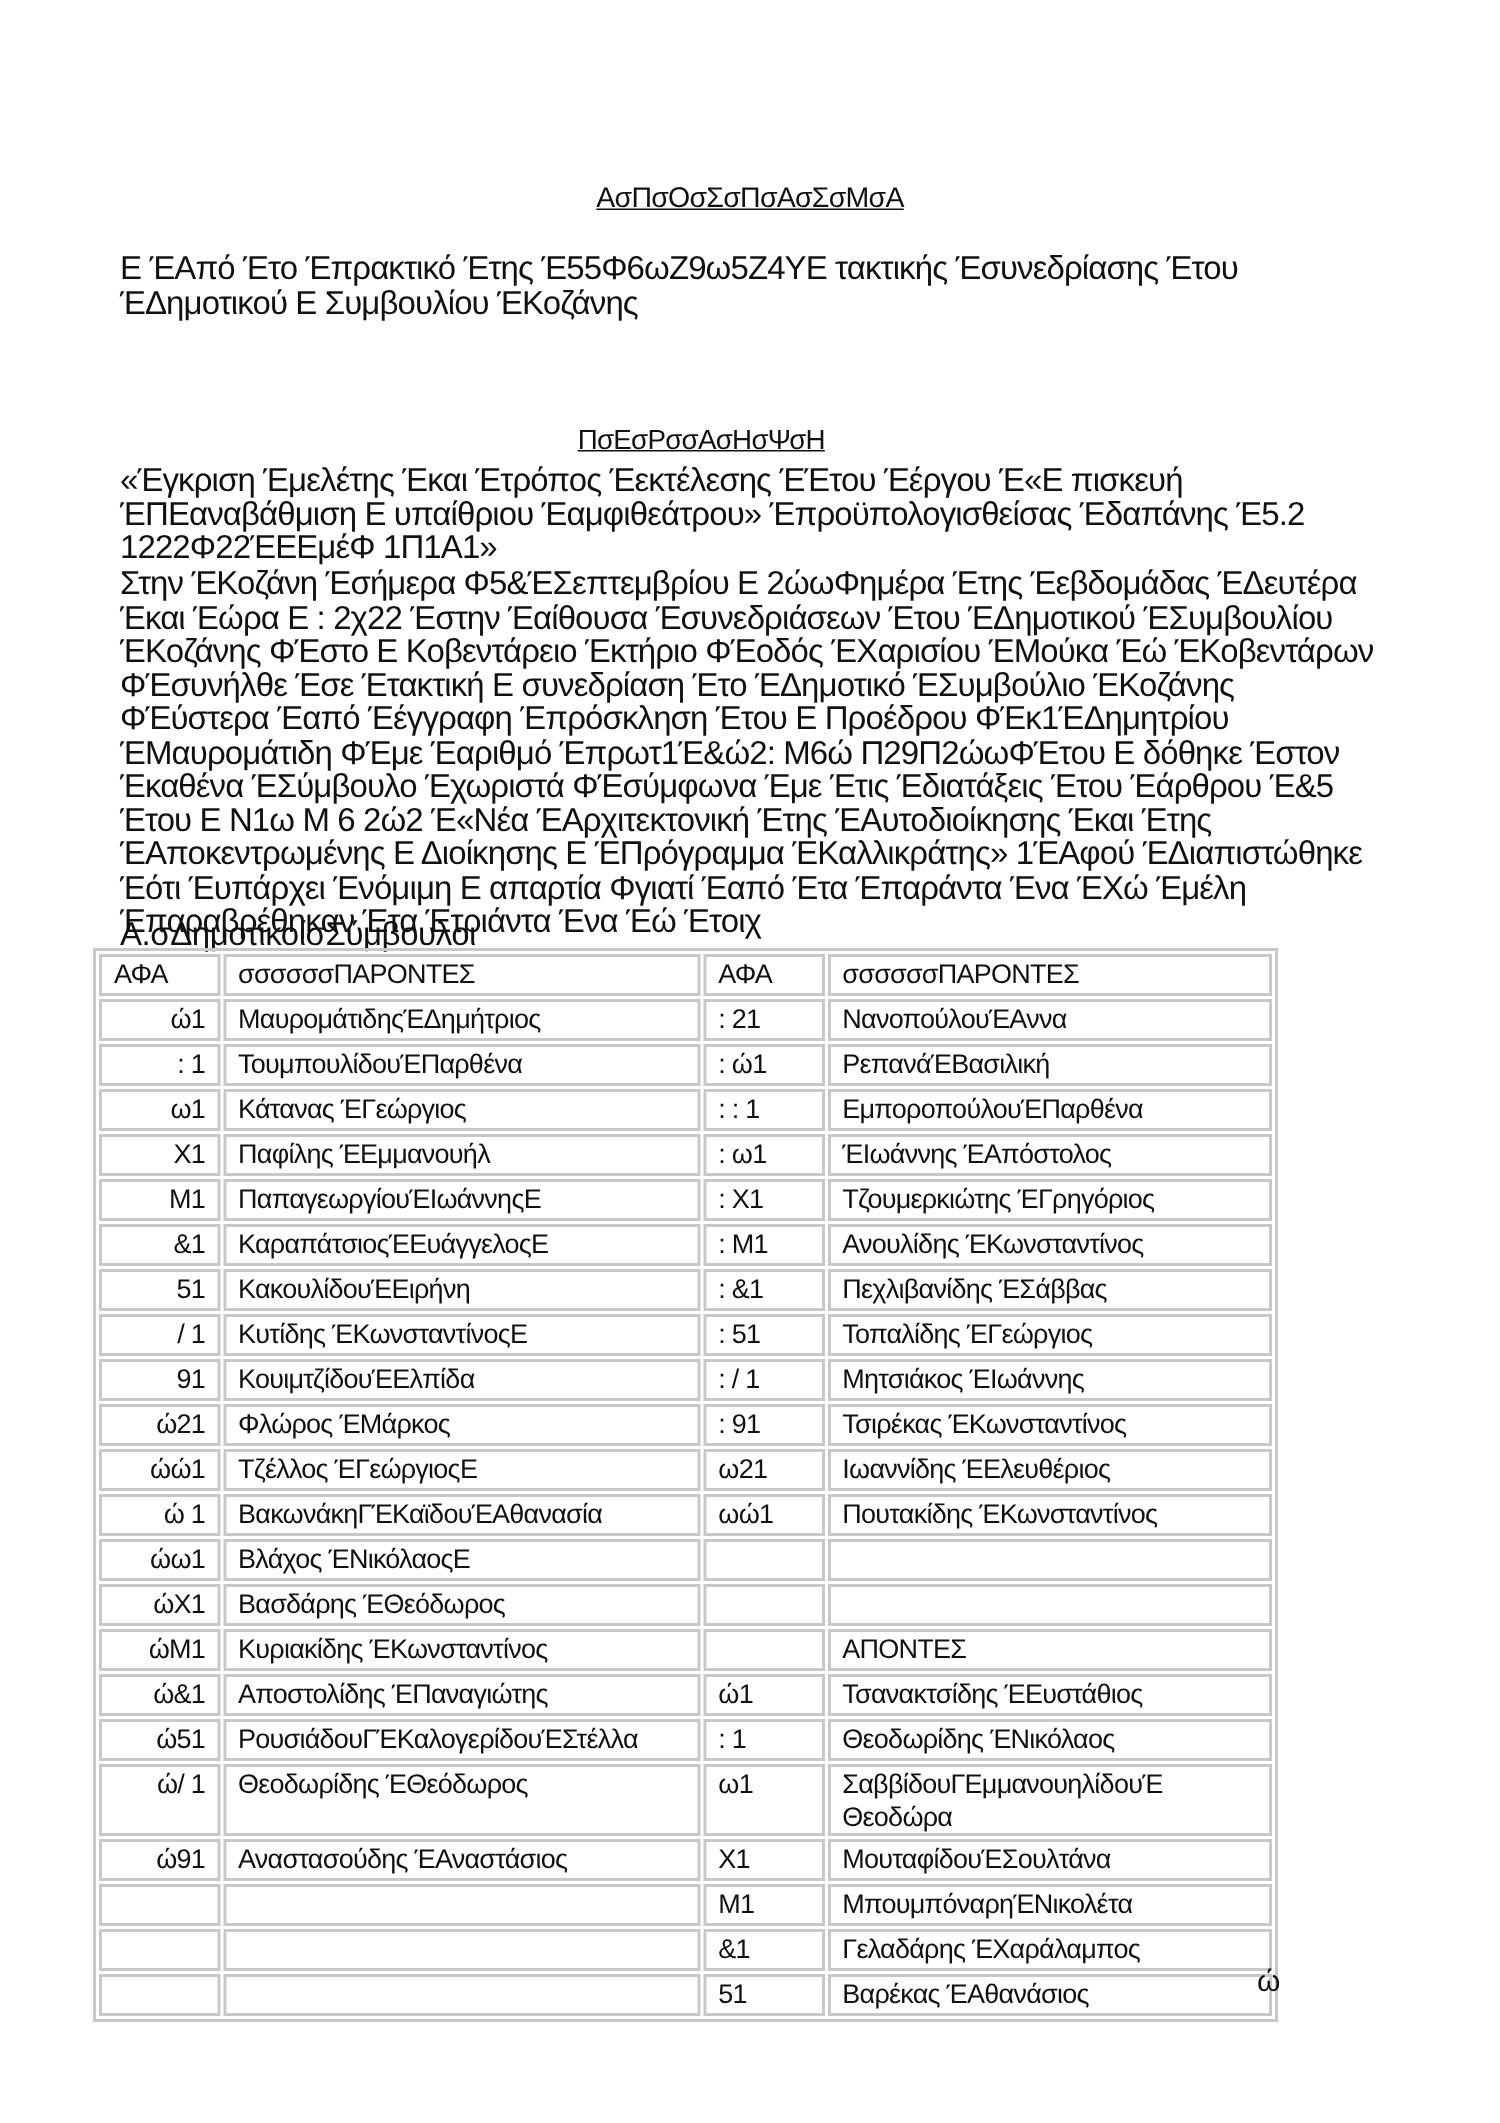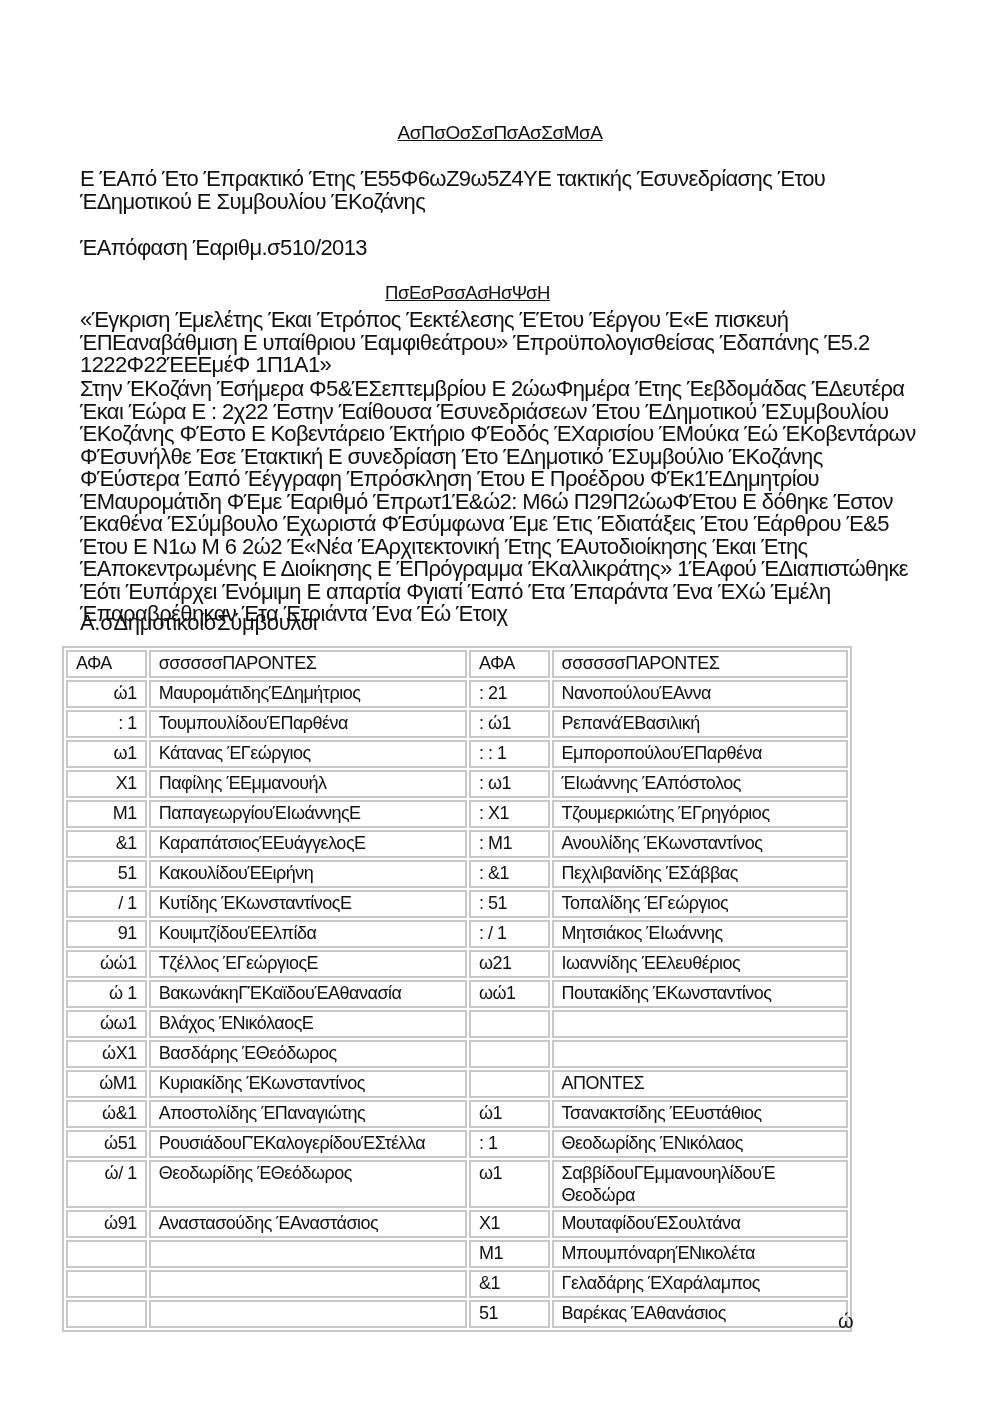--- a/index.html
+++ b/index.html
@@ -6,36 +6,35 @@
   body { width:1000px; height:1415px; position:relative; font-family:"Liberation Sans", sans-serif; color:#111; overflow:hidden; }
   .page { position:absolute; left:0; top:0; width:980px; height:1415px; }
   .title { position:absolute; left:0; width:1000px; top:122px; text-align:center; font-size:19px; text-decoration:underline; letter-spacing:-0.5px; }
   .para { position:absolute; left:80px; width:840px; font-size:22px; line-height:22.5px; letter-spacing:-0.6px; }
   .p-intro { top:168px; }
   .p-decision { top:237px; }
   .subtitle { position:absolute; left:0; width:935px; top:262px; text-align:center; font-size:18.5px; text-decoration:underline; letter-spacing:-0.5px;margin-top:20px; }
   .p-subject { top:309px; }
   .p-body { top:378px; }
   .section-label { position:absolute; left:80px; top:610px; font-size:22px; letter-spacing:-0.3px; }
-  table.members { position:absolute; left:62px; top:632px; width:790px; border-collapse:separate; border-spacing:2px; border:2px solid #c8c8c8; font-size:18px;margin-top:14px; }
+  table.members { position:absolute; left:62px; top:632px; width:790px; border-collapse:separate; border-spacing:2px; border:2px solid #c8c8c8; font-size:18px; }
   table.members td { border:2px solid #c8c8c8; padding:0 8px; height:24px; line-height:22px; letter-spacing:-0.5px; vertical-align:top; }
   td.num-l { width:52px; text-align:right; }
   td.name-l { width:300px; }
   td.num-r { width:62px; text-align:left; }
   td.name-r { width:280px; }
   td.hdr { font-weight:normal; }
   .pagenum { position:absolute; left:838px; top:1310px; font-size:20px; }
 </style>
 </head>
 <body>
 
 <div class="page">
   <div class="title">ΑσΠσΟσΣσΠσΑσΣσΜσΑ</div>
   <div class="para p-intro">Ε ΈΑπό Έτο Έπρακτικό Έτης Έ55Φ6ωΖ9ω5Ζ4ΥΕ τακτικής Έσυνεδρίασης Έτου ΈΔημοτικού Ε Συμβουλίου ΈΚοζάνης</div>
-  <div class="para p-decision">ΈΑπόφαση Έαριθμ.σ510/2013</div>
   <div class="subtitle">ΠσΕσΡσσΑσΗσΨσΗ</div>
   <div class="para p-subject">«Έγκριση Έμελέτης Έκαι Έτρόπος Έεκτέλεσης ΈΈτου Έέργου Έ«Ε πισκευή ΈΠΕαναβάθμιση Ε υπαίθριου Έαμφιθεάτρου» Έπροϋπολογισθείσας Έδαπάνης Έ5.2 1222Φ22ΈΕΕμέΦ 1Π1Α1»</div>
   <div class="para p-body">Στην ΈΚοζάνη Έσήμερα Φ5&amp;ΈΣεπτεμβρίου Ε 2ώωΦημέρα Έτης Έεβδομάδας ΈΔευτέρα Έκαι Έώρα Ε : 2χ22 Έστην Έαίθουσα Έσυνεδριάσεων Έτου ΈΔημοτικού ΈΣυμβουλίου ΈΚοζάνης ΦΈστο Ε Κοβεντάρειο Έκτήριο ΦΈοδός ΈΧαρισίου ΈΜούκα Έώ ΈΚοβεντάρων ΦΈσυνήλθε Έσε Έτακτική Ε συνεδρίαση Έτο ΈΔημοτικό ΈΣυμβούλιο ΈΚοζάνης ΦΈύστερα Έαπό Έέγγραφη Έπρόσκληση Έτου Ε Προέδρου ΦΈκ1ΈΔημητρίου ΈΜαυρομάτιδη ΦΈμε Έαριθμό Έπρωτ1Έ&amp;ώ2: Μ6ώ Π29Π2ώωΦΈτου Ε δόθηκε Έστον Έκαθένα ΈΣύμβουλο Έχωριστά ΦΈσύμφωνα Έμε Έτις Έδιατάξεις Έτου Έάρθρου Έ&amp;5 Έτου Ε Ν1ω Μ 6 2ώ2 Έ«Νέα ΈΑρχιτεκτονική Έτης ΈΑυτοδιοίκησης Έκαι Έτης ΈΑποκεντρωμένης Ε Διοίκησης Ε ΈΠρόγραμμα ΈΚαλλικράτης» 1ΈΑφού ΈΔιαπιστώθηκε Έότι Έυπάρχει Ένόμιμη Ε απαρτία Φγιατί Έαπό Έτα Έπαράντα Ένα ΈΧώ Έμέλη Έπαραβρέθηκαν Έτα Έτριάντα Ένα Έώ Έτοιχ</div>
   <div class="section-label">Α.σΔημοτικοίσΣύμβουλοι</div>
 
   <table class="members">
     <tbody id="members-body">
       <tr>
         <td class="hdr num-r" style="text-align:left">ΑΦΑ</td>
         <td class="hdr name-l">σσσσσσΠΑΡΟΝΤΕΣ</td>
@@ -88,20 +87,26 @@
           <td class="num-l">/ 1</td>
           <td class="name-l">Κυτίδης ΈΚωνσταντίνοςΕ</td>
           <td class="num-r">: 51</td>
           <td class="name-r">Τοπαλίδης ΈΓεώργιος</td>
         </tr>
         <tr>
           <td class="num-l">91</td>
           <td class="name-l">ΚουιμτζίδουΈΕλπίδα</td>
           <td class="num-r">: / 1</td>
           <td class="name-r">Μητσιάκος ΈΙωάννης</td>
+        </tr>
+        <tr>
+          <td class="num-l">ώ21</td>
+          <td class="name-l">Φλώρος ΈΜάρκος</td>
+          <td class="num-r">: 91</td>
+          <td class="name-r">Τσιρέκας ΈΚωνσταντίνος</td>
         </tr>
         <tr>
           <td class="num-l">ώώ1</td>
           <td class="name-l">Τζέλλος ΈΓεώργιοςΕ</td>
           <td class="num-r">ω21</td>
           <td class="name-r">Ιωαννίδης ΈΕλευθέριος</td>
         </tr>
         <tr>
           <td class="num-l">ώ 1</td>
           <td class="name-l">ΒακωνάκηΓΈΚαϊδουΈΑθανασία</td>

